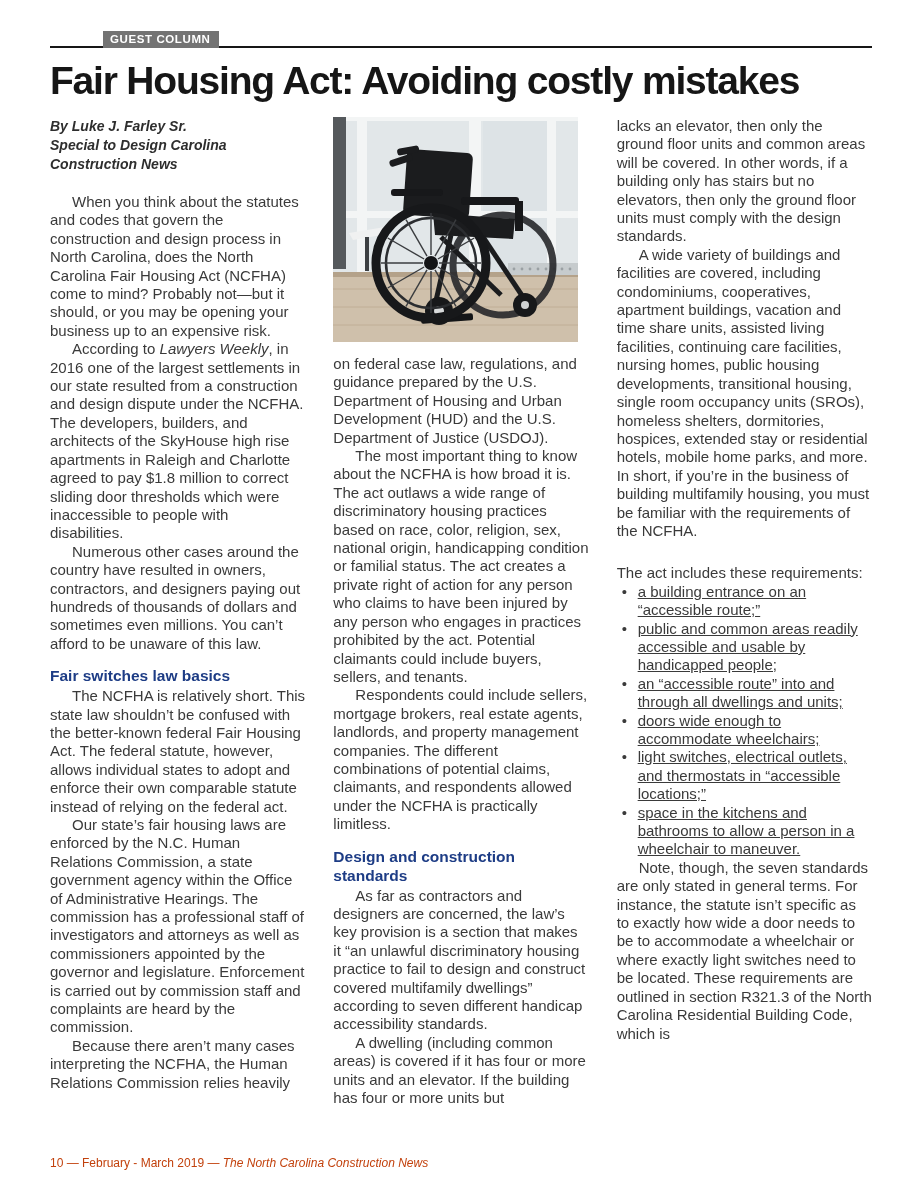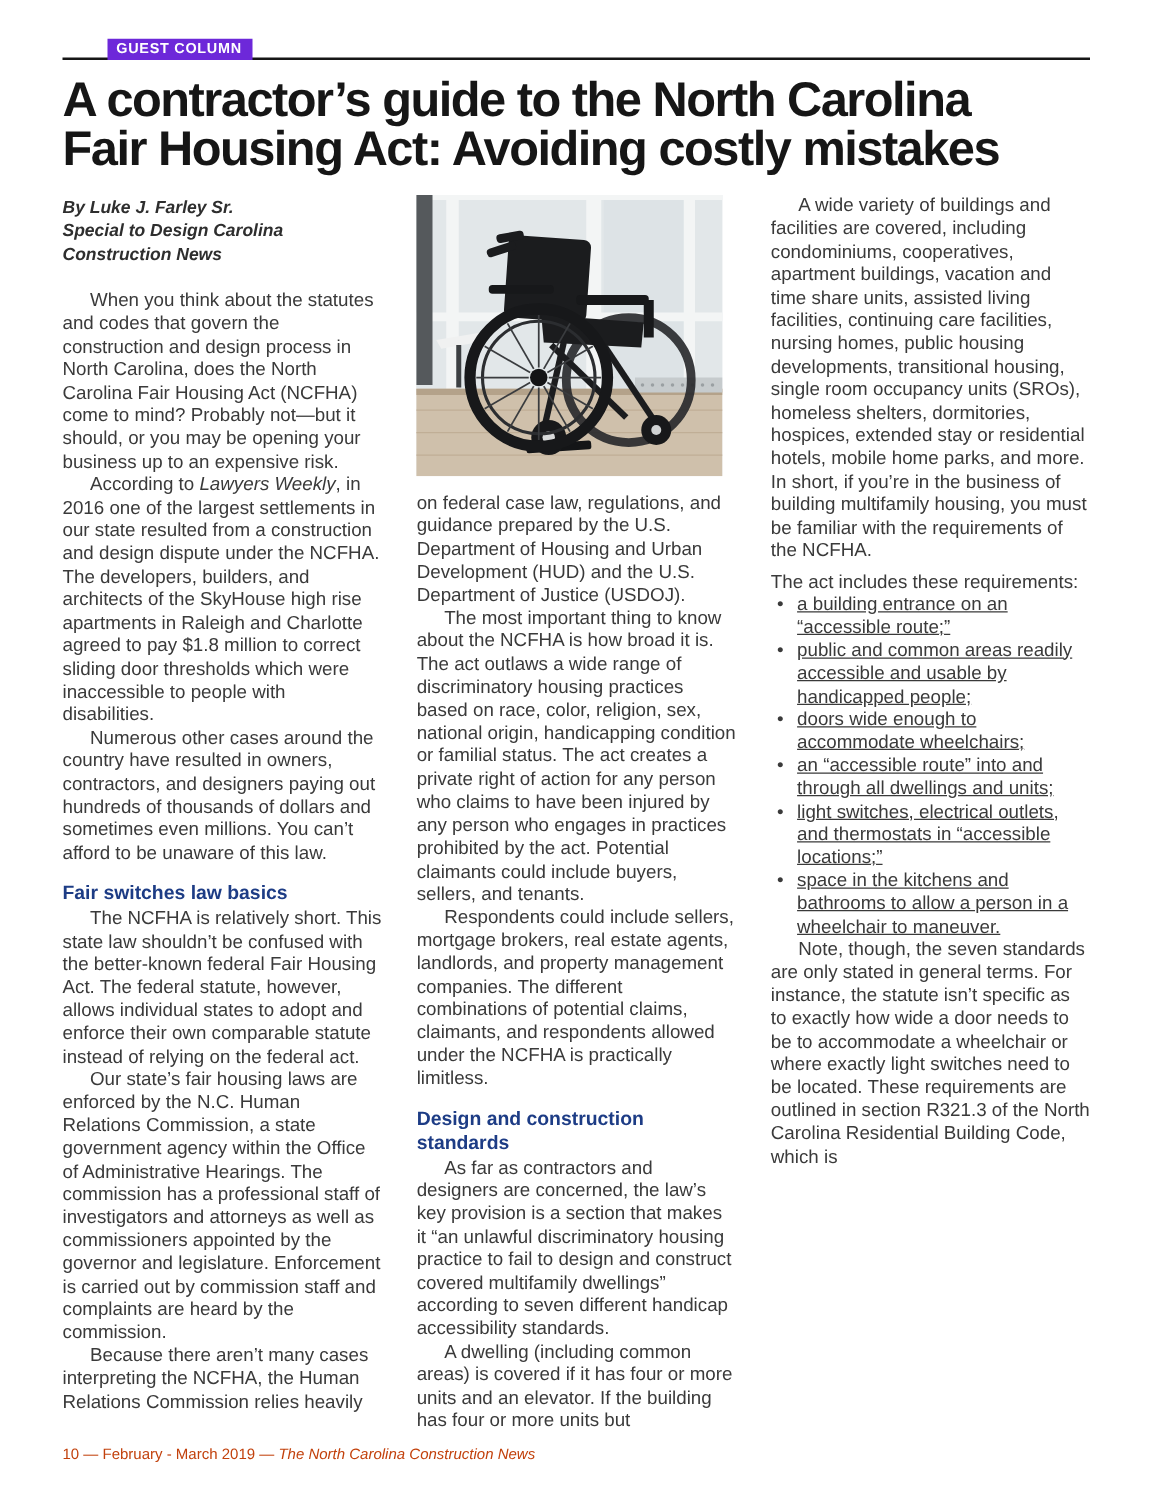--- a/index.html
+++ b/index.html
@@ -6,37 +6,37 @@
   body{
     width:921px;height:1200px;position:relative;overflow:hidden;
     background:#ffffff;
     font-family:"Liberation Sans", sans-serif;
     color:#3a3a3a;
   }
   .page{position:absolute;left:50px;top:29px;width:822px;}
   
   .masthead{position:relative;height:17px;border-bottom:2.5px solid #161616;}
   .tag{
-    position:absolute;left:36px;bottom:-2px;
-    background:#6d28d9;color:#ffffff;
+    position:absolute;left:53px;bottom:-2px;
+    background:#737373;color:#ffffff;
     font-size:11.5px;font-weight:bold;letter-spacing:.6px;
     padding:2px 9px 2px 7px;line-height:13px;
   }
   .headline{
     margin:13px 0 17px 0;
     font-size:39px;line-height:39px;font-weight:bold;
     letter-spacing:-1.2px;color:#161616;
   }
   
   .cols{display:flex;gap:28px;}
   .col{width:258px;font-size:15px;line-height:18.4px;text-align:left;}
   .byline{font-style:italic;font-weight:bold;font-size:14px;line-height:19px;margin:0 0 19px 0;color:#2e2e2e;}
   p{margin:0;text-indent:22px;}
   p.noindent{text-indent:0;}
-  p.gap-above{margin-top:6px;}
+  p.gap-above{margin-top:24px;}
   h3{
     margin:13px 0 2px 0;text-indent:0;
     font-size:15.5px;line-height:19px;font-weight:bold;color:#1d3c85;
   }
   ul{margin:0;padding:0;list-style:none;}
   li{position:relative;padding-left:21px;text-decoration:underline;}
   li::before{content:"\2022";position:absolute;left:5px;}
   .photo{display:block;width:245px;height:225px;margin:0 0 13px 0;}
   .footer{
     position:absolute;left:50px;top:1156px;width:822px;
@@ -47,21 +47,20 @@
 </head>
 <body>
 
 <div class="page">
 
   <div class="masthead">
     <span class="tag">GUEST COLUMN</span>
   </div>
 
   <div class="headline">
-    <div>A contractor’s guide to the North Carolina</div>
     <div>Fair Housing Act: Avoiding costly mistakes</div>
   </div>
 
   <div class="cols">
 
     <div class="col">
       <div class="byline">
         <div>By Luke J. Farley Sr.</div>
         <div>Special to Design Carolina Construction News</div>
       </div>
@@ -163,27 +162,28 @@
       </svg>
       <p class="noindent">on federal case law, regulations, and guidance prepared by the U.S. Department of Housing and Urban Development (HUD) and the U.S. Department of Justice (USDOJ).</p>
       <p>The most important thing to know about the NCFHA is how broad it is. The act outlaws a wide range of discriminatory housing practices based on race, color, religion, sex, national origin, handicapping condition or familial status. The act creates a private right of action for any person who claims to have been injured by any person who engages in practices prohibited by the act. Potential claimants could include buyers, sellers, and tenants.</p>
       <p>Respondents could include sellers, mortgage brokers, real estate agents, landlords, and property management companies. The different combinations of potential claims, claimants, and respondents allowed under the NCFHA is practically limitless.</p>
       <h3>Design and construction standards</h3>
       <p>As far as contractors and designers are concerned, the law’s key provision is a section that makes it “an unlawful discriminatory housing practice to fail to design and construct covered multifamily dwellings” according to seven different handicap accessibility standards.</p>
       <p>A dwelling (including common areas) is covered if it has four or more units and an elevator. If the building has four or more units but</p>
     </div>
 
     <div class="col">
+      <p class="noindent">lacks an elevator, then only the ground floor units and common areas will be covered. In other words, if a building only has stairs but no elevators, then only the ground floor units must comply with the design standards.</p>
       <p>A wide variety of buildings and facilities are covered, including condominiums, cooperatives, apartment buildings, vacation and time share units, assisted living facilities, continuing care facilities, nursing homes, public housing developments, transitional housing, single room occupancy units (SROs), homeless shelters, dormitories, hospices, extended stay or residential hotels, mobile home parks, and more. In short, if you’re in the business of building multifamily housing, you must be familiar with the requirements of the NCFHA.</p>
       <p class="noindent gap-above">The act includes these requirements:</p>
       <ul>
         <li>a building entrance on an “accessible route;”</li>
         <li>public and common areas readily accessible and usable by handicapped people;</li>
+        <li>an “accessible route” into and through all dwellings and units;</li>
         <li>doors wide enough to accommodate wheelchairs;</li>
-        <li>an “accessible route” into and through all dwellings and units;</li>
         <li>light switches, electrical outlets, and thermostats in “accessible locations;”</li>
         <li>space in the kitchens and bathrooms to allow a person in a wheelchair to maneuver.</li>
       </ul>
       <p>Note, though, the seven standards are only stated in general terms. For instance, the statute isn’t specific as to exactly how wide a door needs to be to accommodate a wheelchair or where exactly light switches need to be located. These requirements are outlined in section R321.3 of the North Carolina Residential Building Code, which is</p>
     </div>
 
   </div>
 </div>
 
 <div class="footer">

